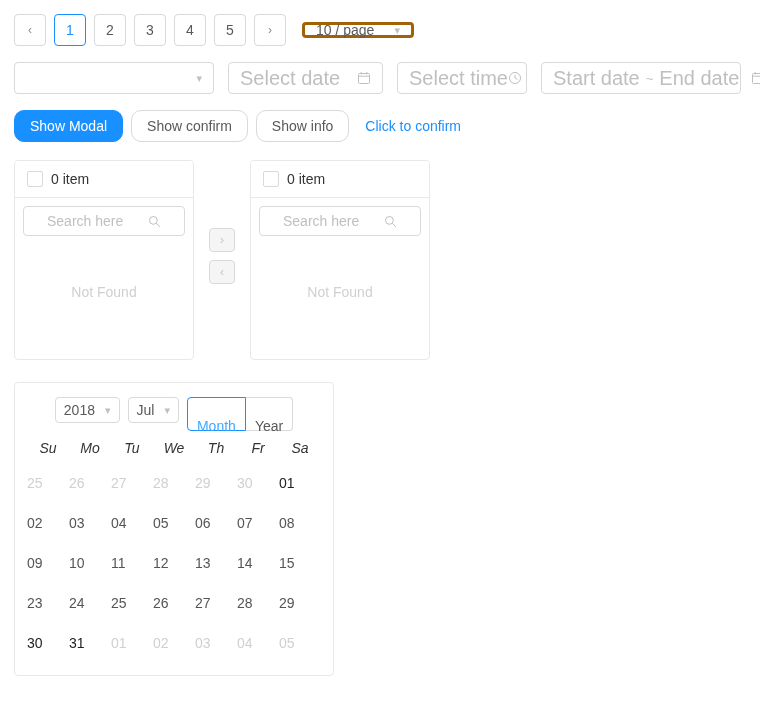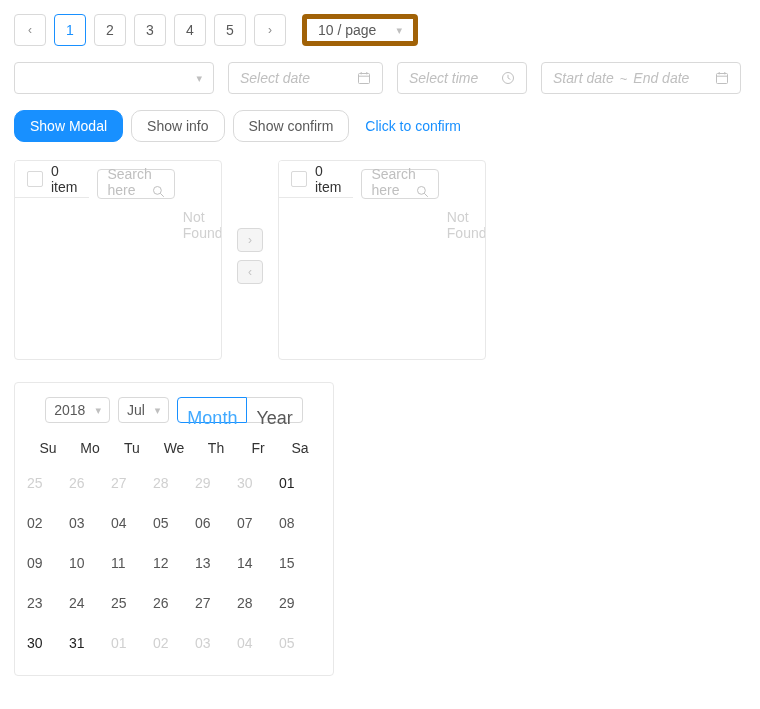--- a/index.html
+++ b/index.html
@@ -43,23 +43,23 @@
   }
   .pg-item.active {
     border-color: #1890ff;
     color: #1890ff;
   }
   .pg-arrow {
     color: #8c8c8c;
     font-size: 12px;
   }
   .pg-size {
-    height: 32px;
-    box-sizing: border-box;
-    border: 5px solid #a16207;
+    height: 16px;
+    box-sizing: border-box;
+    border: 3px solid #a16207;
     border-radius: 4px;
     background: #ffffff;
     color: #595959;
     display: flex;
     align-items: center;
     gap: 20px;
     padding: 0 11px;
     margin-left: 8px;
     cursor: pointer;
     user-select: none;
@@ -83,24 +83,23 @@
     border: 1px solid #d9d9d9;
     border-radius: 4px;
     background: #ffffff;
     display: flex;
     align-items: center;
     padding: 0 11px;
     cursor: text;
   }
   .field .ph {
     color: #bfbfbf;
-    font-size: 14px;
+    font-size: 20px;
     flex: 1;
     white-space: nowrap;
-    font-style: italic;
   }
   .select-empty { width: 200px; justify-content: flex-end; cursor: pointer; }
   .date-field   { width: 155px; }
   .time-field   { width: 130px; }
   .range-field  { width: 200px; gap: 6px; }
   .range-field .ph { flex: none; }
   .range-sep { color: #bfbfbf; font-size: 13px; }
   .range-spacer { flex: 1; }
   .fi { color: #bfbfbf; display: inline-flex; align-items: center; }
 
@@ -138,28 +137,28 @@
     white-space: nowrap;
   }
 
   
   .transfer {
     display: flex;
     align-items: flex-start;
     padding: 18px 0 0 14px;
   }
   .tpanel {
-    width: 208px;
+    width: 180px;
     height: 200px;
     box-sizing: border-box;
     border: 1px solid #e8e8e8;
     border-radius: 4px;
     background: #ffffff;
     display: flex;
-    flex-direction: row;
+    flex-direction: column;
     overflow: hidden;
   }
   .tpanel-header {
     height: 37px;
     box-sizing: border-box;
     border-bottom: 1px solid #e8e8e8;
     display: flex;
     align-items: center;
     gap: 8px;
     padding: 0 12px;
@@ -179,22 +178,22 @@
     font-size: 14px;
     color: #333333;
   }
   .tsearch-wrap { padding: 8px 8px 0 8px; }
   .tsearch {
     height: 30px;
     box-sizing: border-box;
     border: 1px solid #d9d9d9;
     border-radius: 4px;
     display: flex;
-    align-items: flex-end;
-    padding: 0 9px;
+    align-items: center;
+    padding: 0 23px;
     cursor: text;
   }
   .tsearch .ph { color: #bfbfbf; font-size: 14px; flex: 1; }
   .tbody {
     flex: 1;
     display: flex;
     align-items: flex-start;
     justify-content: center;
     padding-top: 48px;
     box-sizing: border-box;
@@ -260,22 +259,22 @@
   }
   .cal-toggle {
     display: flex;
     height: 26px;
   }
   .cal-tbtn {
     box-sizing: border-box;
     border: 1px solid #d9d9d9;
     background: #ffffff;
     color: #595959;
-    font-size: 18px;
-    padding: 8px 9px;
+    font-size: 14px;
+    padding: 16px 9px;
     line-height: 24px;
     cursor: pointer;
     user-select: none;
     font-family: "Liberation Sans", sans-serif;
   }
   .cal-tbtn:first-child { border-radius: 4px 0 0 4px; }
   .cal-tbtn:last-child  { border-radius: 0 4px 4px 0; border-left: none; }
   .cal-tbtn.active {
     border-color: #1890ff;
     color: #40a9ff;
@@ -286,20 +285,21 @@
     width: 100%;
     table-layout: fixed;
   }
   table.cal-grid th {
     font-weight: normal;
     color: #333333;
     font-size: 14px;
     height: 30px;
     text-align: center;
     padding: 0;
+    font-style: italic;
   }
   table.cal-grid td {
     height: 40px;
     text-align: left;
     padding: 0;
     vertical-align: middle;
   }
   .day {
     display: inline-block;
     width: 24px;
@@ -376,22 +376,22 @@
         <line x1="4.2" y1="1" x2="4.2" y2="3.4"></line>
         <line x1="9.8" y1="1" x2="9.8" y2="3.4"></line>
       </svg>
     </span>
   </div>
 
 </div>
 
 <div class="btn-row">
   <button class="btn btn-primary">Show Modal</button>
+  <button class="btn">Show confirm</button>
   <button class="btn">Show info</button>
-  <button class="btn">Show confirm</button>
   <span class="link">Click to confirm</span>
 </div>
 
 <div class="transfer">
 
   <div class="tpanel">
     <div class="tpanel-header">
       <span class="checkbox"></span>
       <span class="tpanel-count">0 item</span>
     </div>

